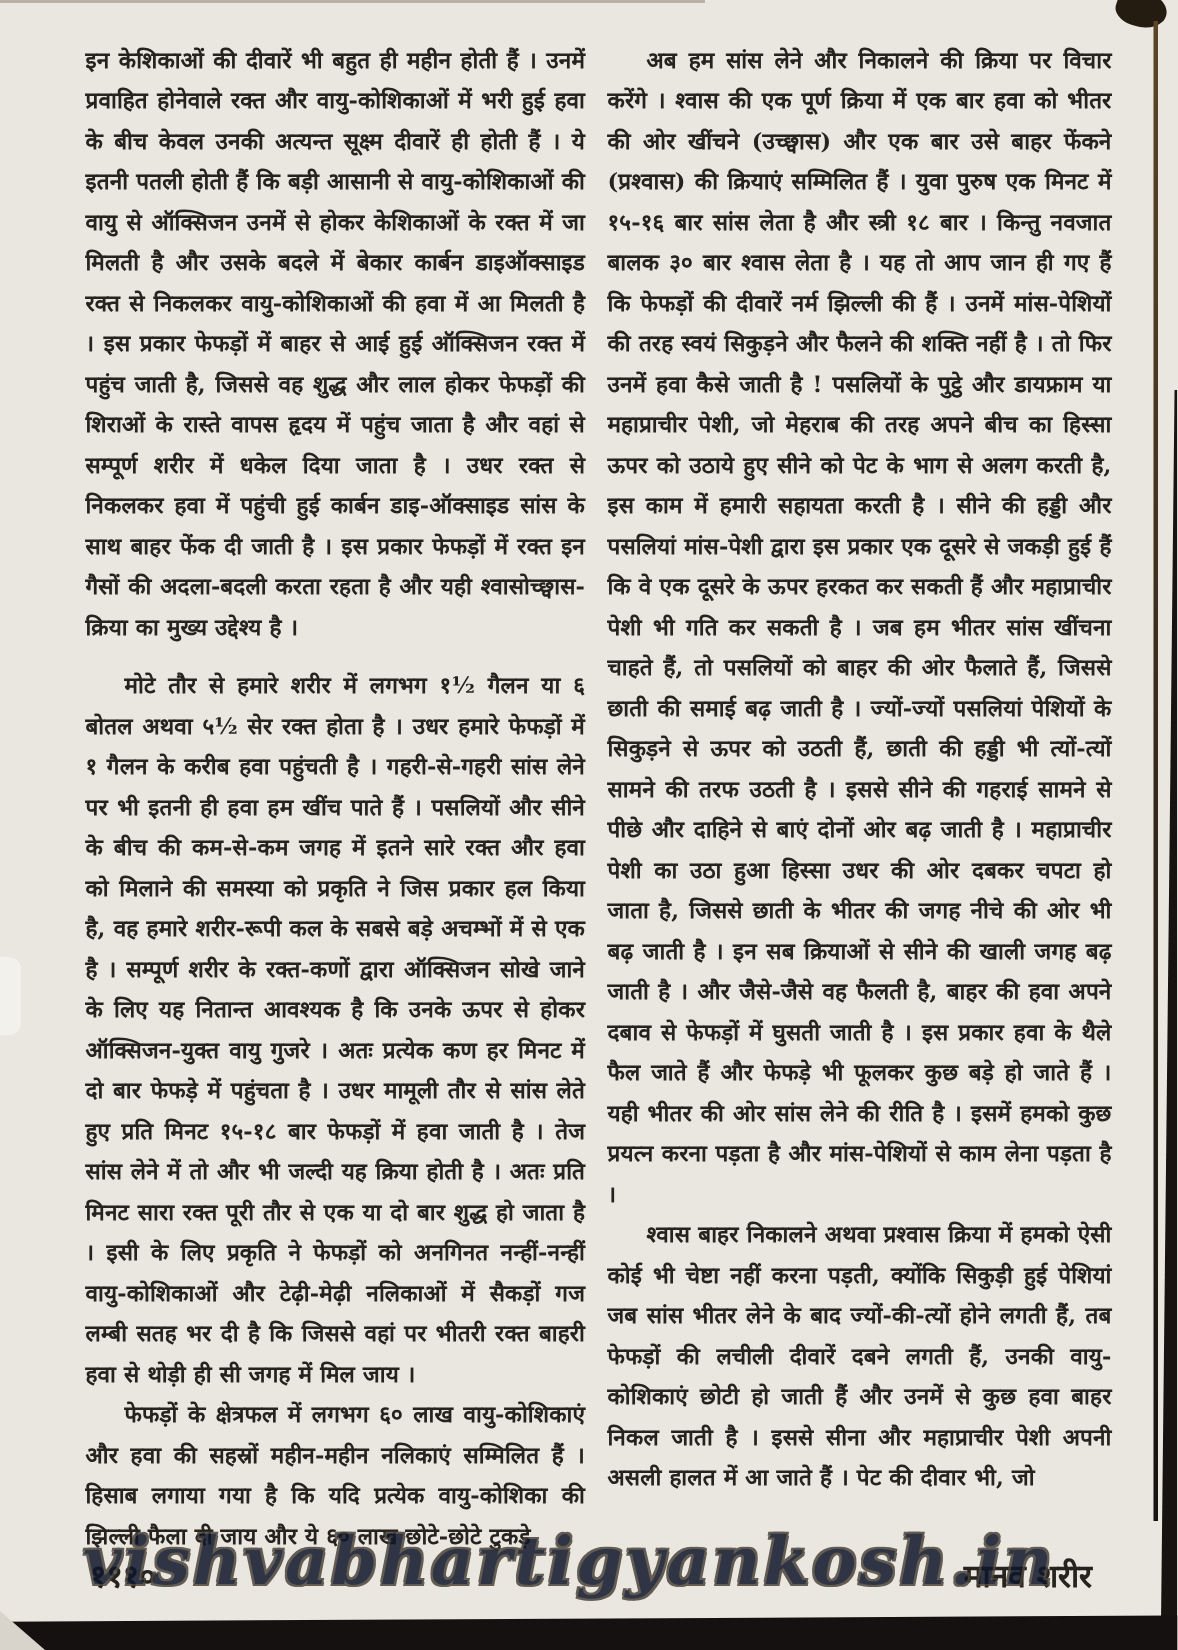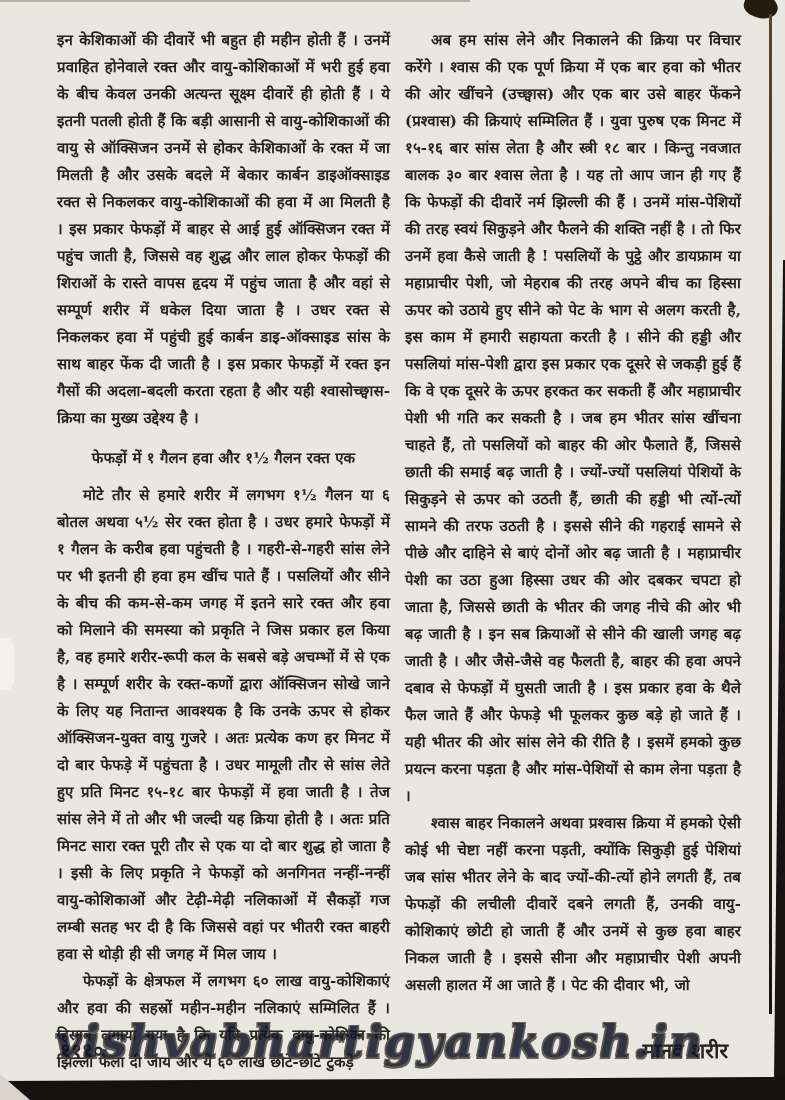--- a/index.html
+++ b/index.html
@@ -140,21 +140,20 @@
 
 <div class="page">
 
   <div class="top-edge-line"></div>
 
   <div class="columns">
 
     <div class="col col-left">
       <p>इन केशिकाओं की दीवारें भी बहुत ही महीन होती हैं । उनमें प्रवाहित होनेवाले रक्त और वायु-कोशिकाओं में भरी हुई हवा के बीच केवल उनकी अत्यन्त सूक्ष्म दीवारें ही होती हैं । ये इतनी पतली होती हैं कि बड़ी आसानी से वायु-कोशिकाओं की वायु से ऑक्सिजन उनमें से होकर केशिकाओं के रक्त में जा मिलती है और उसके बदले में बेकार कार्बन डाइऑक्साइड रक्त से निकलकर वायु-कोशिकाओं की हवा में आ मिलती है । इस प्रकार फेफड़ों में बाहर से आई हुई ऑक्सिजन रक्त में पहुंच जाती है, जिससे वह शुद्ध और लाल होकर फेफड़ों की शिराओं के रास्ते वापस हृदय में पहुंच जाता है और वहां से सम्पूर्ण शरीर में धकेल दिया जाता है । उधर रक्त से निकलकर हवा में पहुंची हुई कार्बन डाइ-ऑक्साइड सांस के साथ बाहर फेंक दी जाती है । इस प्रकार फेफड़ों में रक्त इन गैसों की अदला-बदली करता रहता है और यही श्वासोच्छ्वास-क्रिया का मुख्य उद्देश्य है ।</p>
       <div class="subhead-left">
-        <div>फेफड़ों में १ गैलन हवा और १½ गैलन रक्त एक</div>
       </div>
       <p class="indent">मोटे तौर से हमारे शरीर में लगभग १½ गैलन या ६ बोतल अथवा ५½ सेर रक्त होता है । उधर हमारे फेफड़ों में १ गैलन के करीब हवा पहुंचती है । गहरी-से-गहरी सांस लेने पर भी इतनी ही हवा हम खींच पाते हैं । पसलियों और सीने के बीच की कम-से-कम जगह में इतने सारे रक्त और हवा को मिलाने की समस्या को प्रकृति ने जिस प्रकार हल किया है, वह हमारे शरीर-रूपी कल के सबसे बड़े अचम्भों में से एक है । सम्पूर्ण शरीर के रक्त-कणों द्वारा ऑक्सिजन सोखे जाने के लिए यह नितान्त आवश्यक है कि उनके ऊपर से होकर ऑक्सिजन-युक्त वायु गुजरे । अतः प्रत्येक कण हर मिनट में दो बार फेफड़े में पहुंचता है । उधर मामूली तौर से सांस लेते हुए प्रति मिनट १५-१८ बार फेफड़ों में हवा जाती है । तेज सांस लेने में तो और भी जल्दी यह क्रिया होती है । अतः प्रति मिनट सारा रक्त पूरी तौर से एक या दो बार शुद्ध हो जाता है । इसी के लिए प्रकृति ने फेफड़ों को अनगिनत नन्हीं-नन्हीं वायु-कोशिकाओं और टेढ़ी-मेढ़ी नलिकाओं में सैकड़ों गज लम्बी सतह भर दी है कि जिससे वहां पर भीतरी रक्त बाहरी हवा से थोड़ी ही सी जगह में मिल जाय ।</p>
       <p class="indent">फेफड़ों के क्षेत्रफल में लगभग ६० लाख वायु-कोशिकाएं और हवा की सहस्रों महीन-महीन नलिकाएं सम्मिलित हैं । हिसाब लगाया गया है कि यदि प्रत्येक वायु-कोशिका की झिल्ली फैला दी जाय और ये ६० लाख छोटे-छोटे टुकड़े</p>
     </div>
 
     <div class="col col-right">
       <p class="indent">अब हम सांस लेने और निकालने की क्रिया पर विचार करेंगे । श्वास की एक पूर्ण क्रिया में एक बार हवा को भीतर की ओर खींचने (उच्छ्वास) और एक बार उसे बाहर फेंकने (प्रश्वास) की क्रियाएं सम्मिलित हैं । युवा पुरुष एक मिनट में १५-१६ बार सांस लेता है और स्त्री १८ बार । किन्तु नवजात बालक ३० बार श्वास लेता है । यह तो आप जान ही गए हैं कि फेफड़ों की दीवारें नर्म झिल्ली की हैं । उनमें मांस-पेशियों की तरह स्वयं सिकुड़ने और फैलने की शक्ति नहीं है । तो फिर उनमें हवा कैसे जाती है ! पसलियों के पुट्ठे और डायफ्राम या महाप्राचीर पेशी, जो मेहराब की तरह अपने बीच का हिस्सा ऊपर को उठाये हुए सीने को पेट के भाग से अलग करती है, इस काम में हमारी सहायता करती है । सीने की हड्डी और पसलियां मांस-पेशी द्वारा इस प्रकार एक दूसरे से जकड़ी हुई हैं कि वे एक दूसरे के ऊपर हरकत कर सकती हैं और महाप्राचीर पेशी भी गति कर सकती है । जब हम भीतर सांस खींचना चाहते हैं, तो पसलियों को बाहर की ओर फैलाते हैं, जिससे छाती की समाई बढ़ जाती है । ज्यों-ज्यों पसलियां पेशियों के सिकुड़ने से ऊपर को उठती हैं, छाती की हड्डी भी त्यों-त्यों सामने की तरफ उठती है । इससे सीने की गहराई सामने से पीछे और दाहिने से बाएं दोनों ओर बढ़ जाती है । महाप्राचीर पेशी का उठा हुआ हिस्सा उधर की ओर दबकर चपटा हो जाता है, जिससे छाती के भीतर की जगह नीचे की ओर भी बढ़ जाती है । इन सब क्रियाओं से सीने की खाली जगह बढ़ जाती है । और जैसे-जैसे वह फैलती है, बाहर की हवा अपने दबाव से फेफड़ों में घुसती जाती है । इस प्रकार हवा के थैले फैल जाते हैं और फेफड़े भी फूलकर कुछ बड़े हो जाते हैं । यही भीतर की ओर सांस लेने की रीति है । इसमें हमको कुछ प्रयत्न करना पड़ता है और मांस-पेशियों से काम लेना पड़ता है ।</p>
       <p class="indent">श्वास बाहर निकालने अथवा प्रश्वास क्रिया में हमको ऐसी कोई भी चेष्टा नहीं करना पड़ती, क्योंकि सिकुड़ी हुई पेशियां जब सांस भीतर लेने के बाद ज्यों-की-त्यों होने लगती हैं, तब फेफड़ों की लचीली दीवारें दबने लगती हैं, उनकी वायु-कोशिकाएं छोटी हो जाती हैं और उनमें से कुछ हवा बाहर निकल जाती है । इससे सीना और महाप्राचीर पेशी अपनी असली हालत में आ जाते हैं । पेट की दीवार भी, जो</p>
     </div>
 

